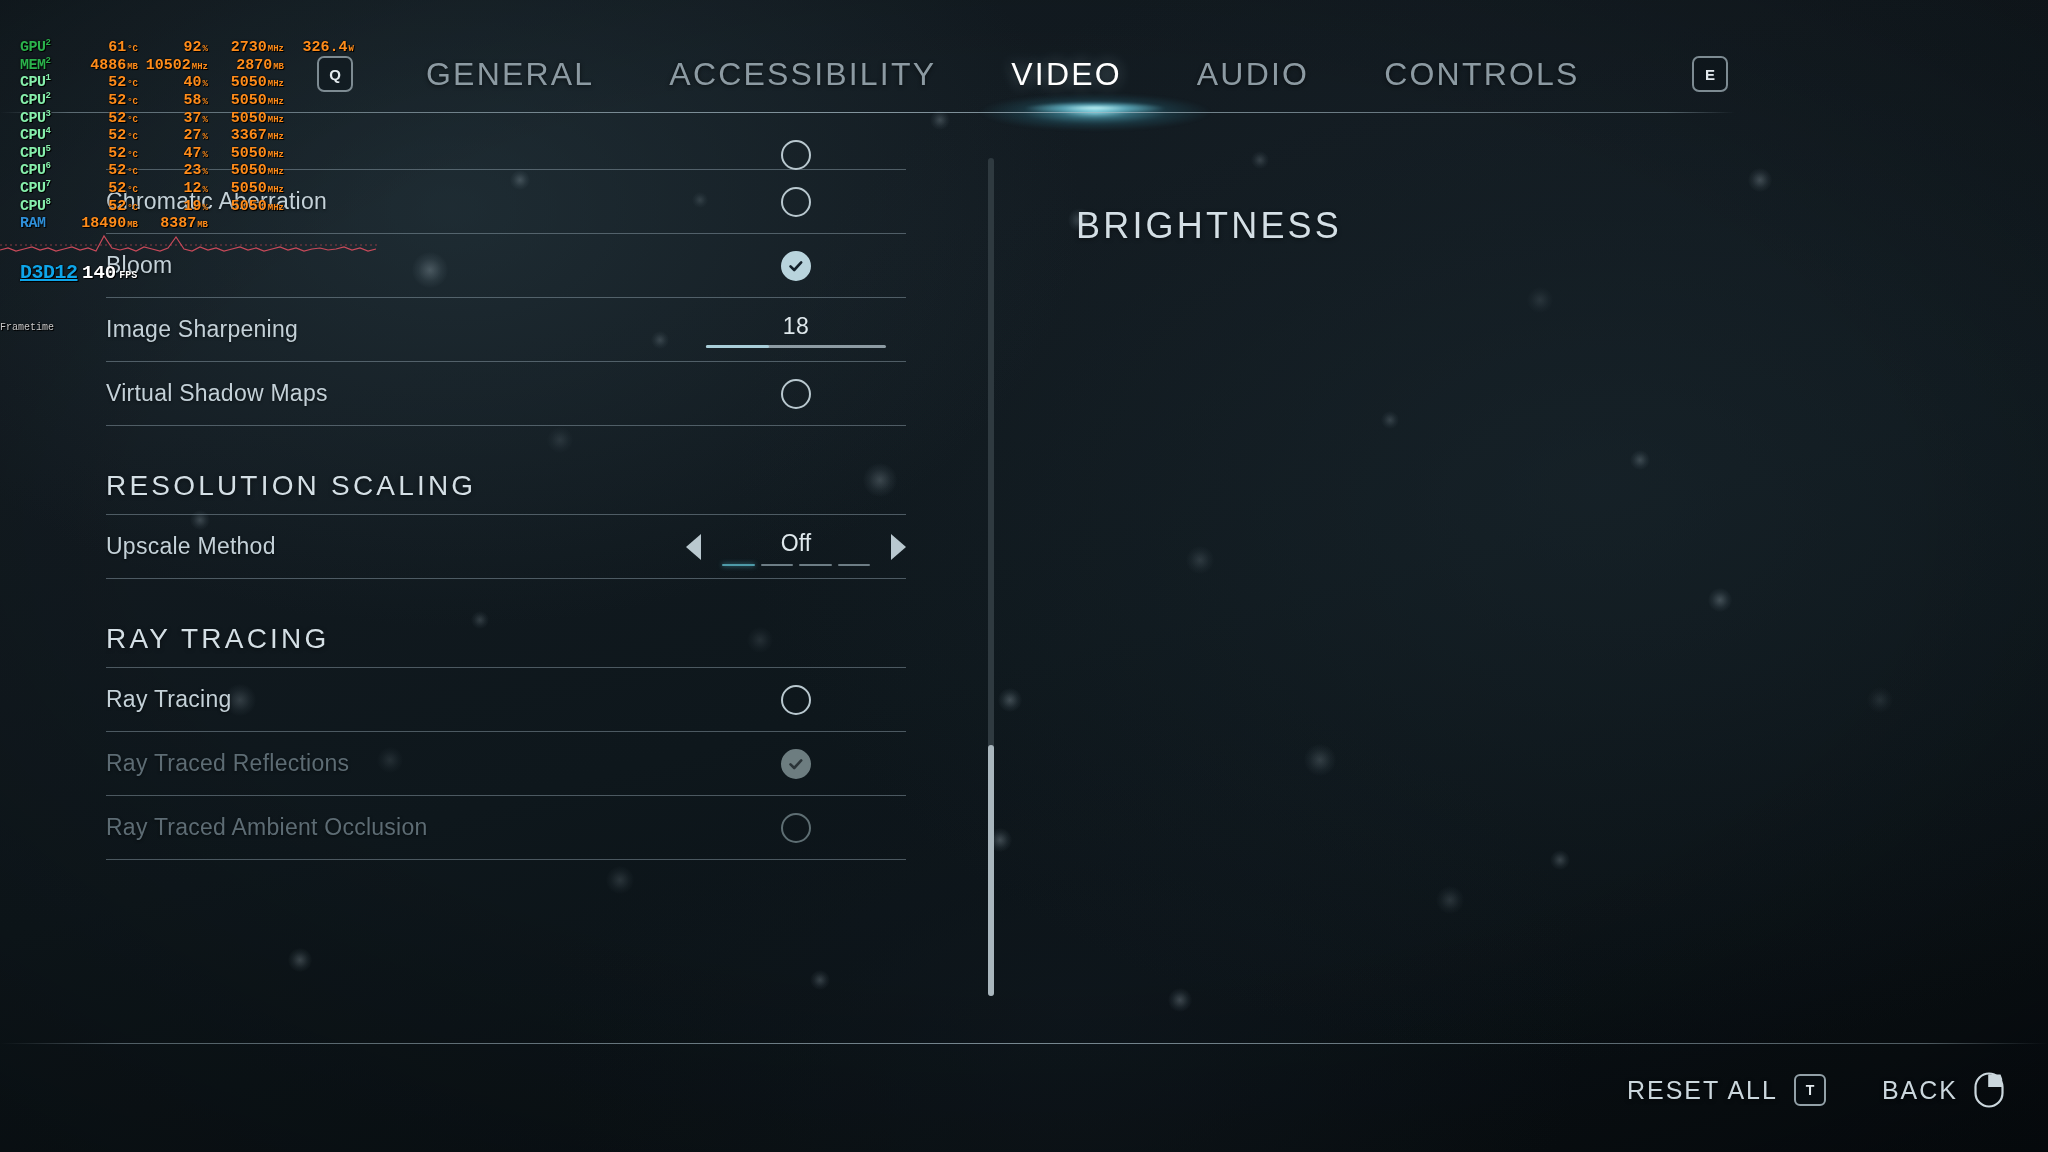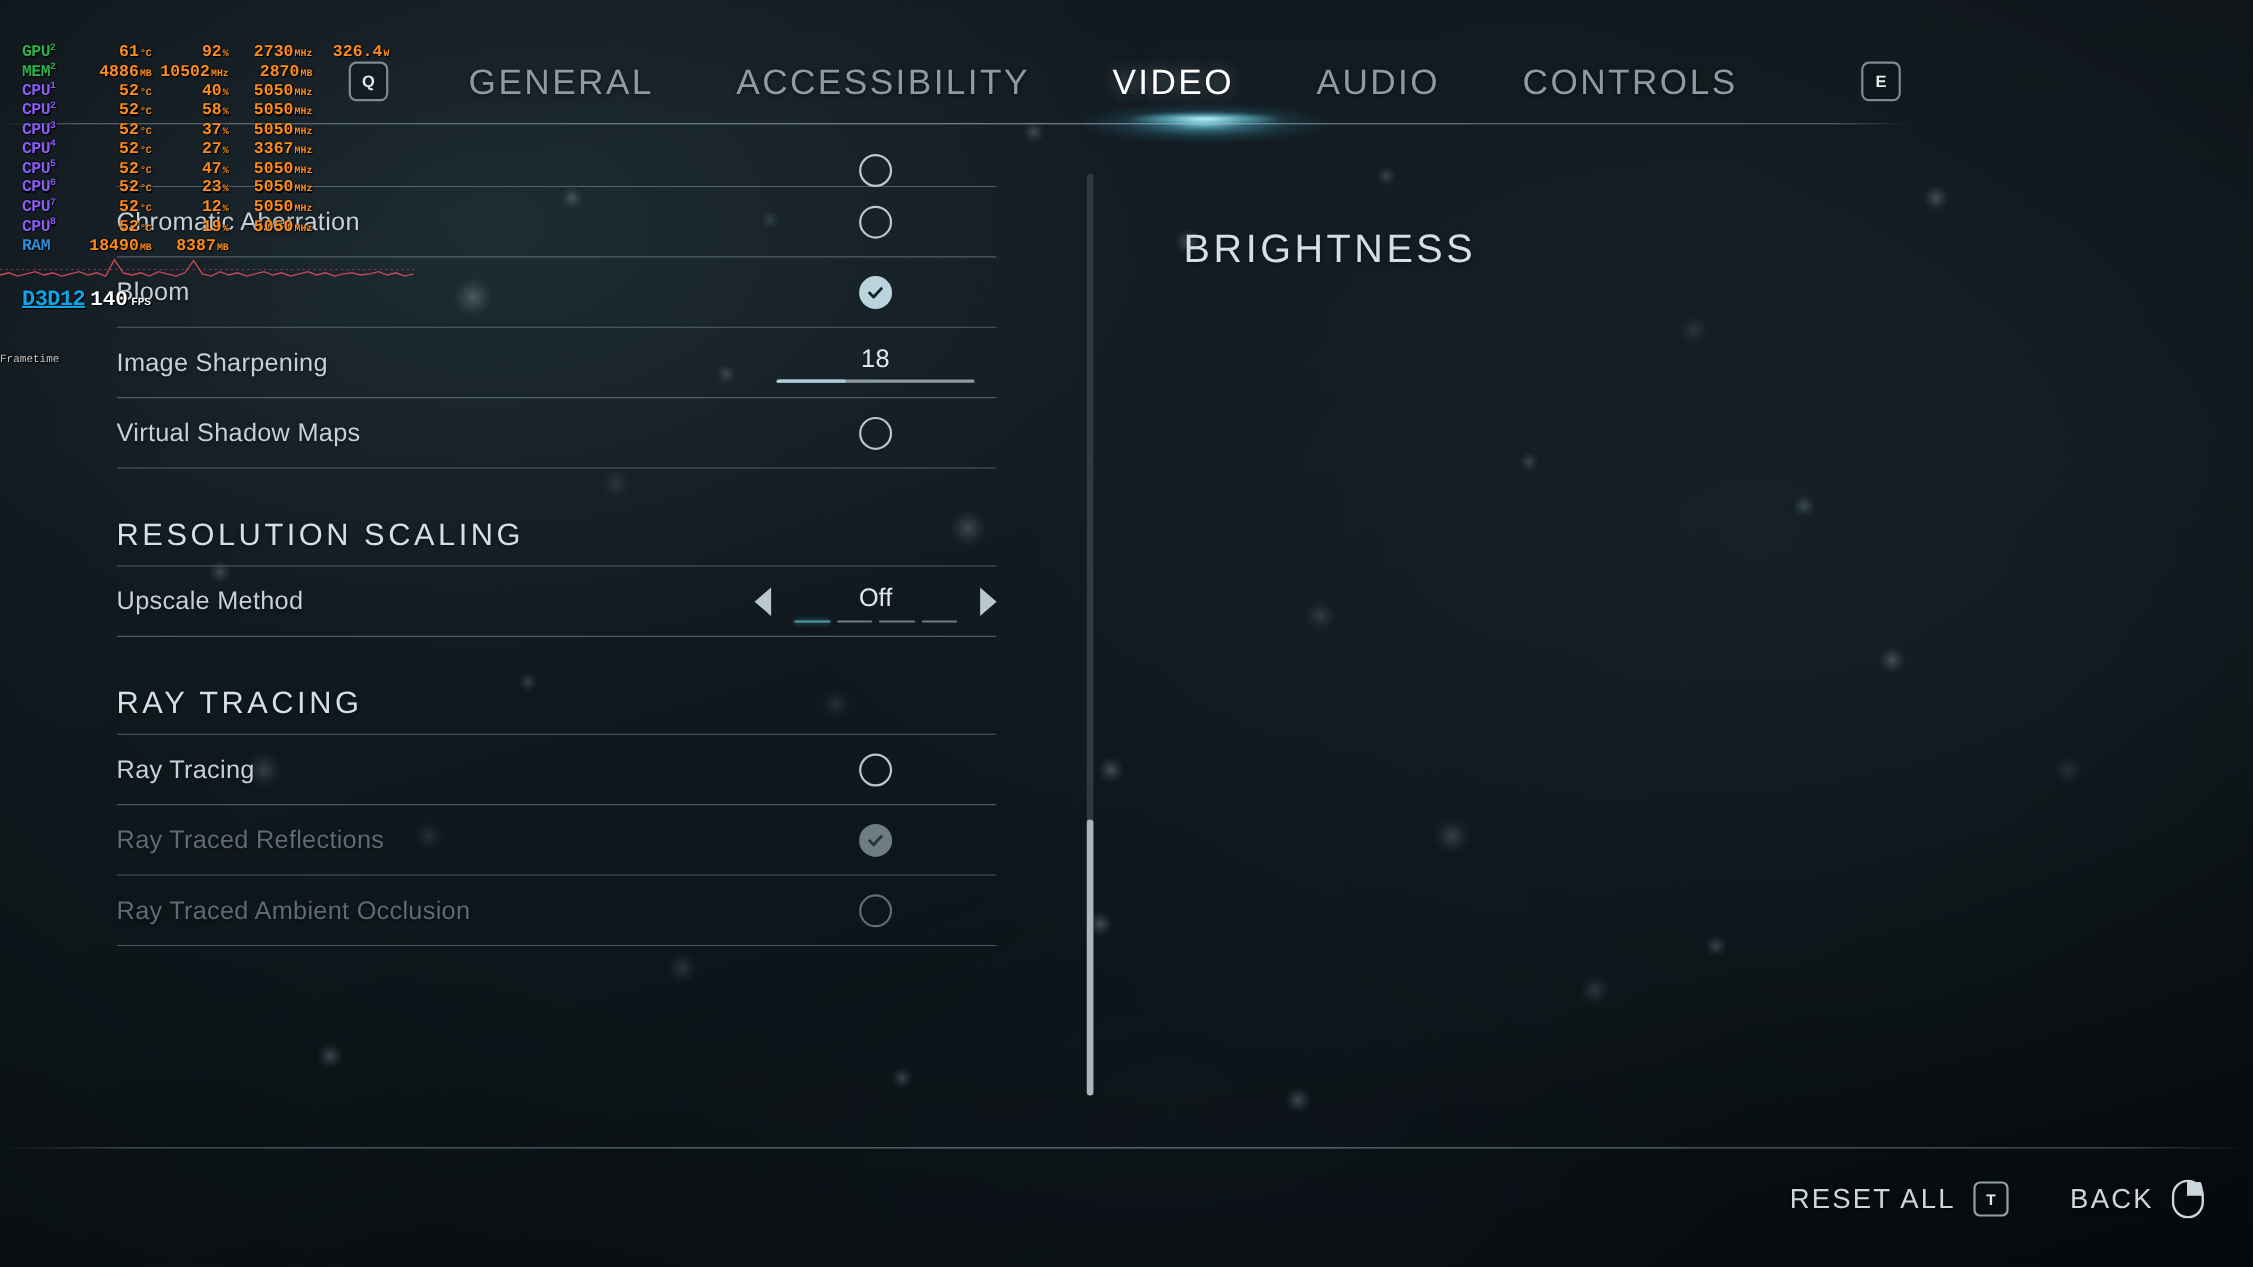--- a/index.html
+++ b/index.html
@@ -35,21 +35,21 @@
     position:absolute; left:0; top:0; z-index:60;
     font-family:"Liberation Mono", monospace;
     font-size:15px; line-height:17.6px;
     white-space:pre;
     text-shadow:0 0 2px #000, 1px 1px 0 #000;
   }
   #perf-overlay .row { display:flex; align-items:baseline; height:17.6px;padding-left:20px; }
   #perf-overlay .lbl { width:46px; font-weight:bold; letter-spacing:-0.5px; }
   #perf-overlay .lbl.gpu { color:#2bb24c; }
   #perf-overlay .lbl.mem { color:#2bb24c; }
-  #perf-overlay .lbl.cpu { color:#8b5cf6; }
+  #perf-overlay .lbl.cpu { color:#86efac; }
   #perf-overlay .lbl.ram { color:#2f8fd8; }
   #perf-overlay .lbl.api { color:#0ea5e9; font-size:20px;text-decoration:underline; }
   #perf-overlay .sub { font-size:9px; vertical-align:super; }
   #perf-overlay .val {
     color:#ff8c1a; font-weight:bold; text-align:right; display:inline-block;
   }
   #perf-overlay .unit { color:#ff8c1a; font-size:9px; font-weight:bold; margin-left:1px; }
   #perf-overlay .c1 { width:72px; }
   #perf-overlay .c2 { width:70px; }
   #perf-overlay .c3 { width:76px; }

